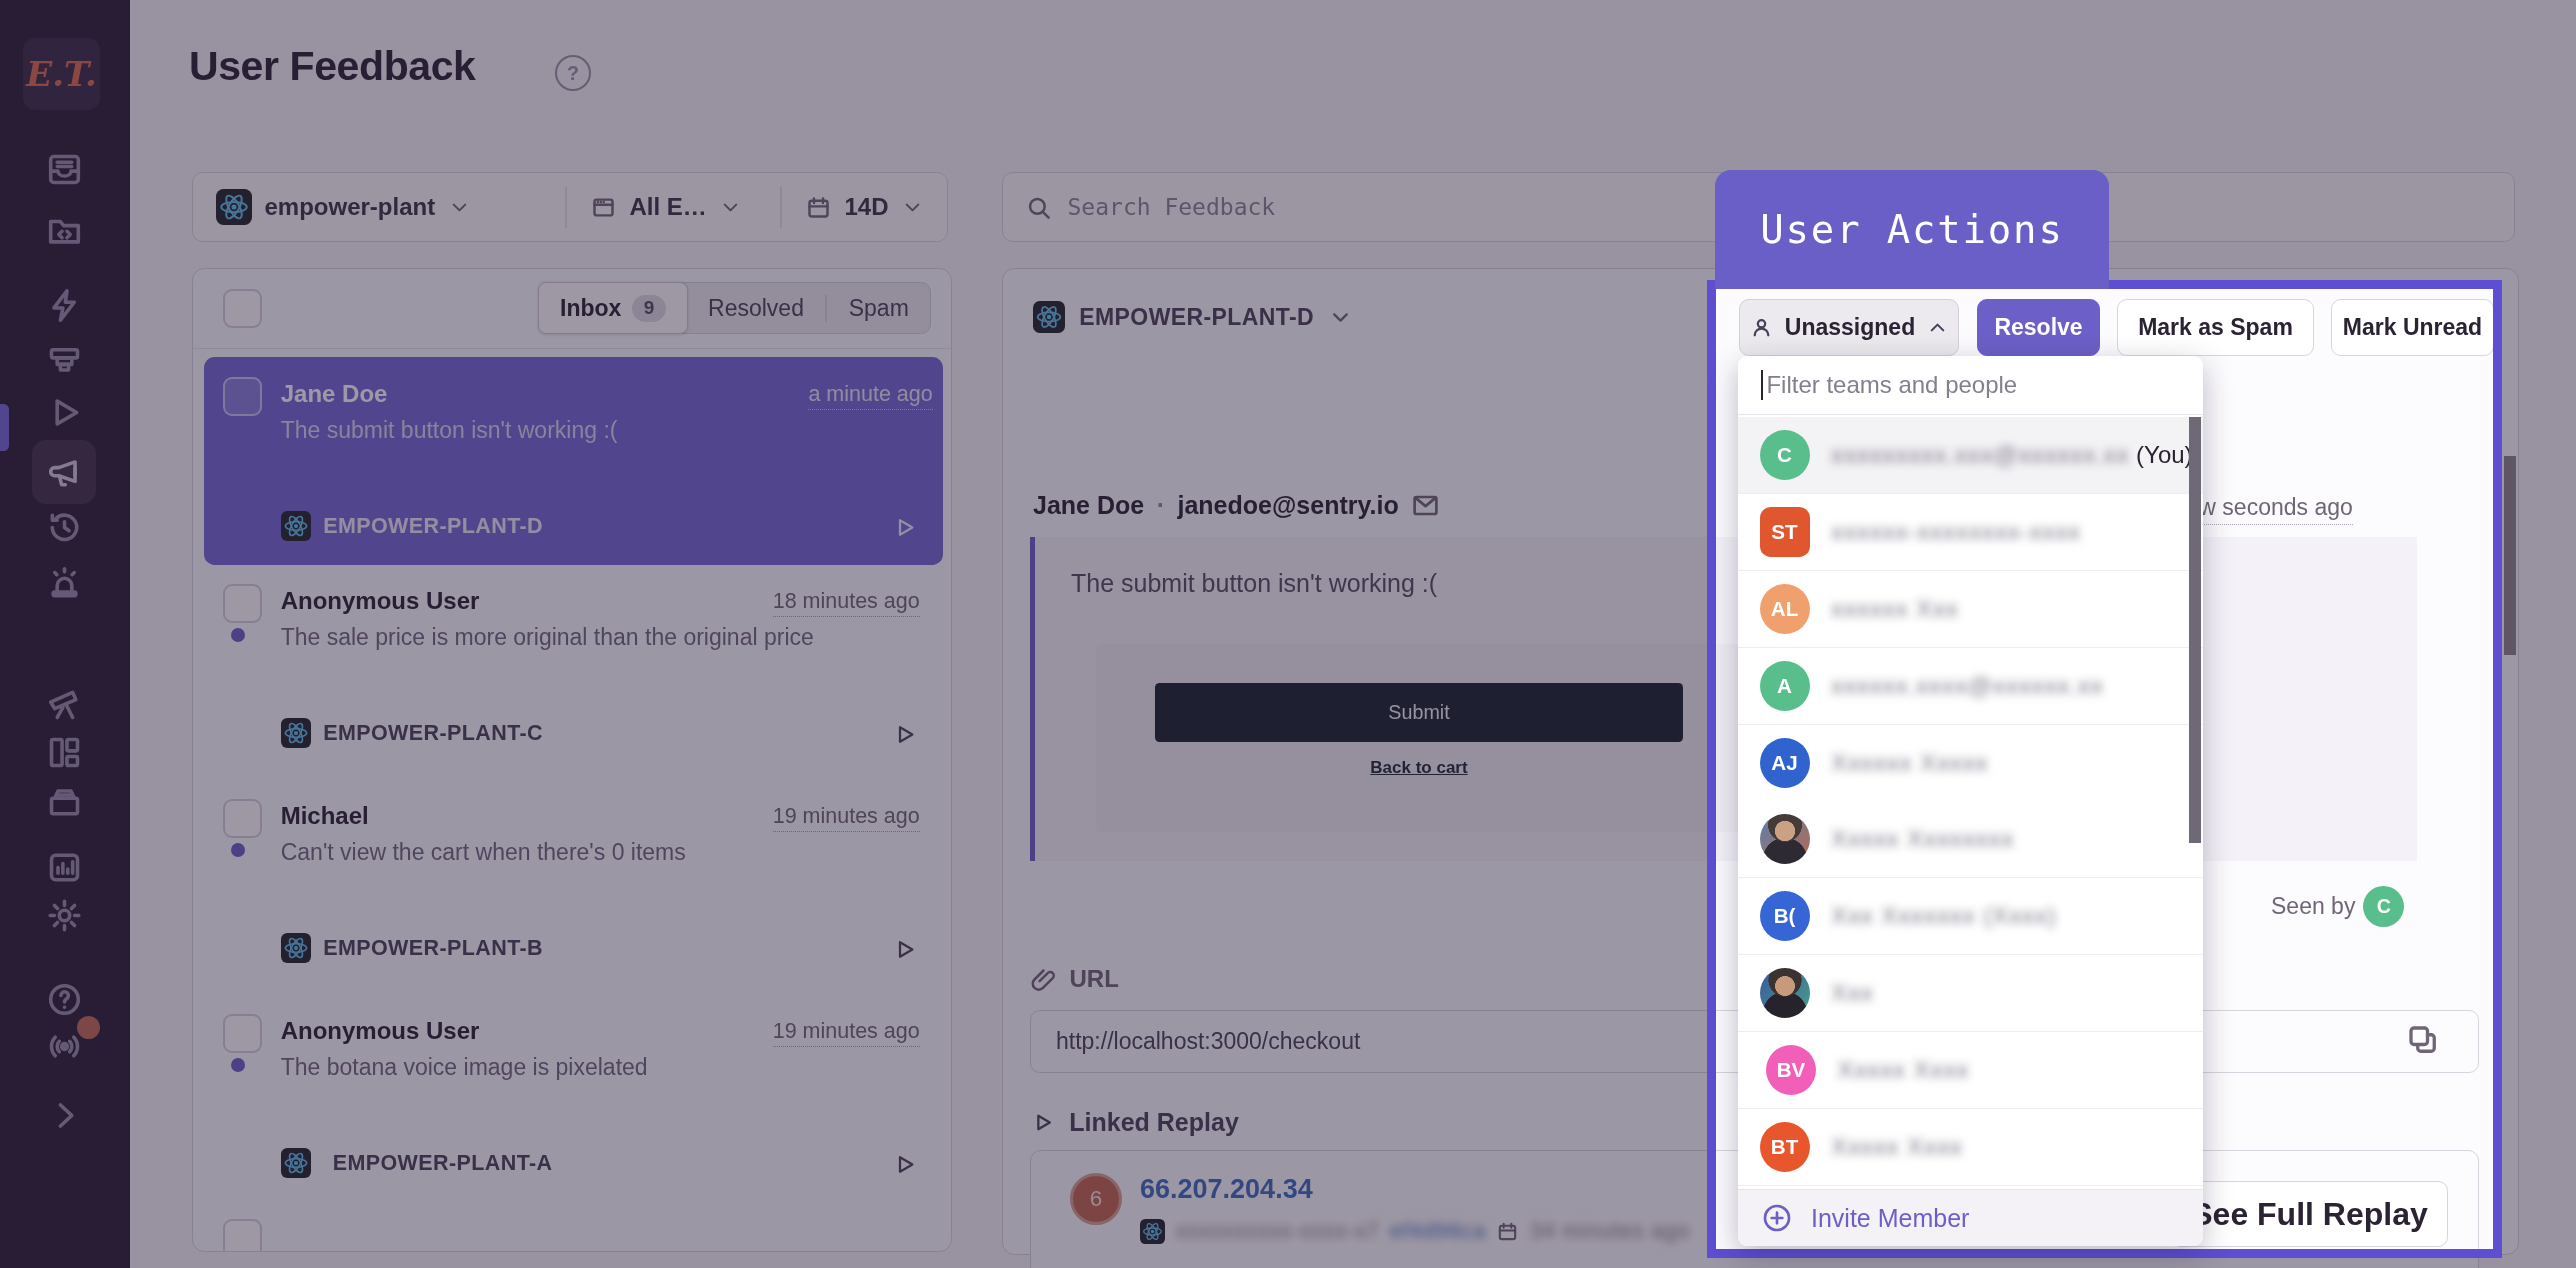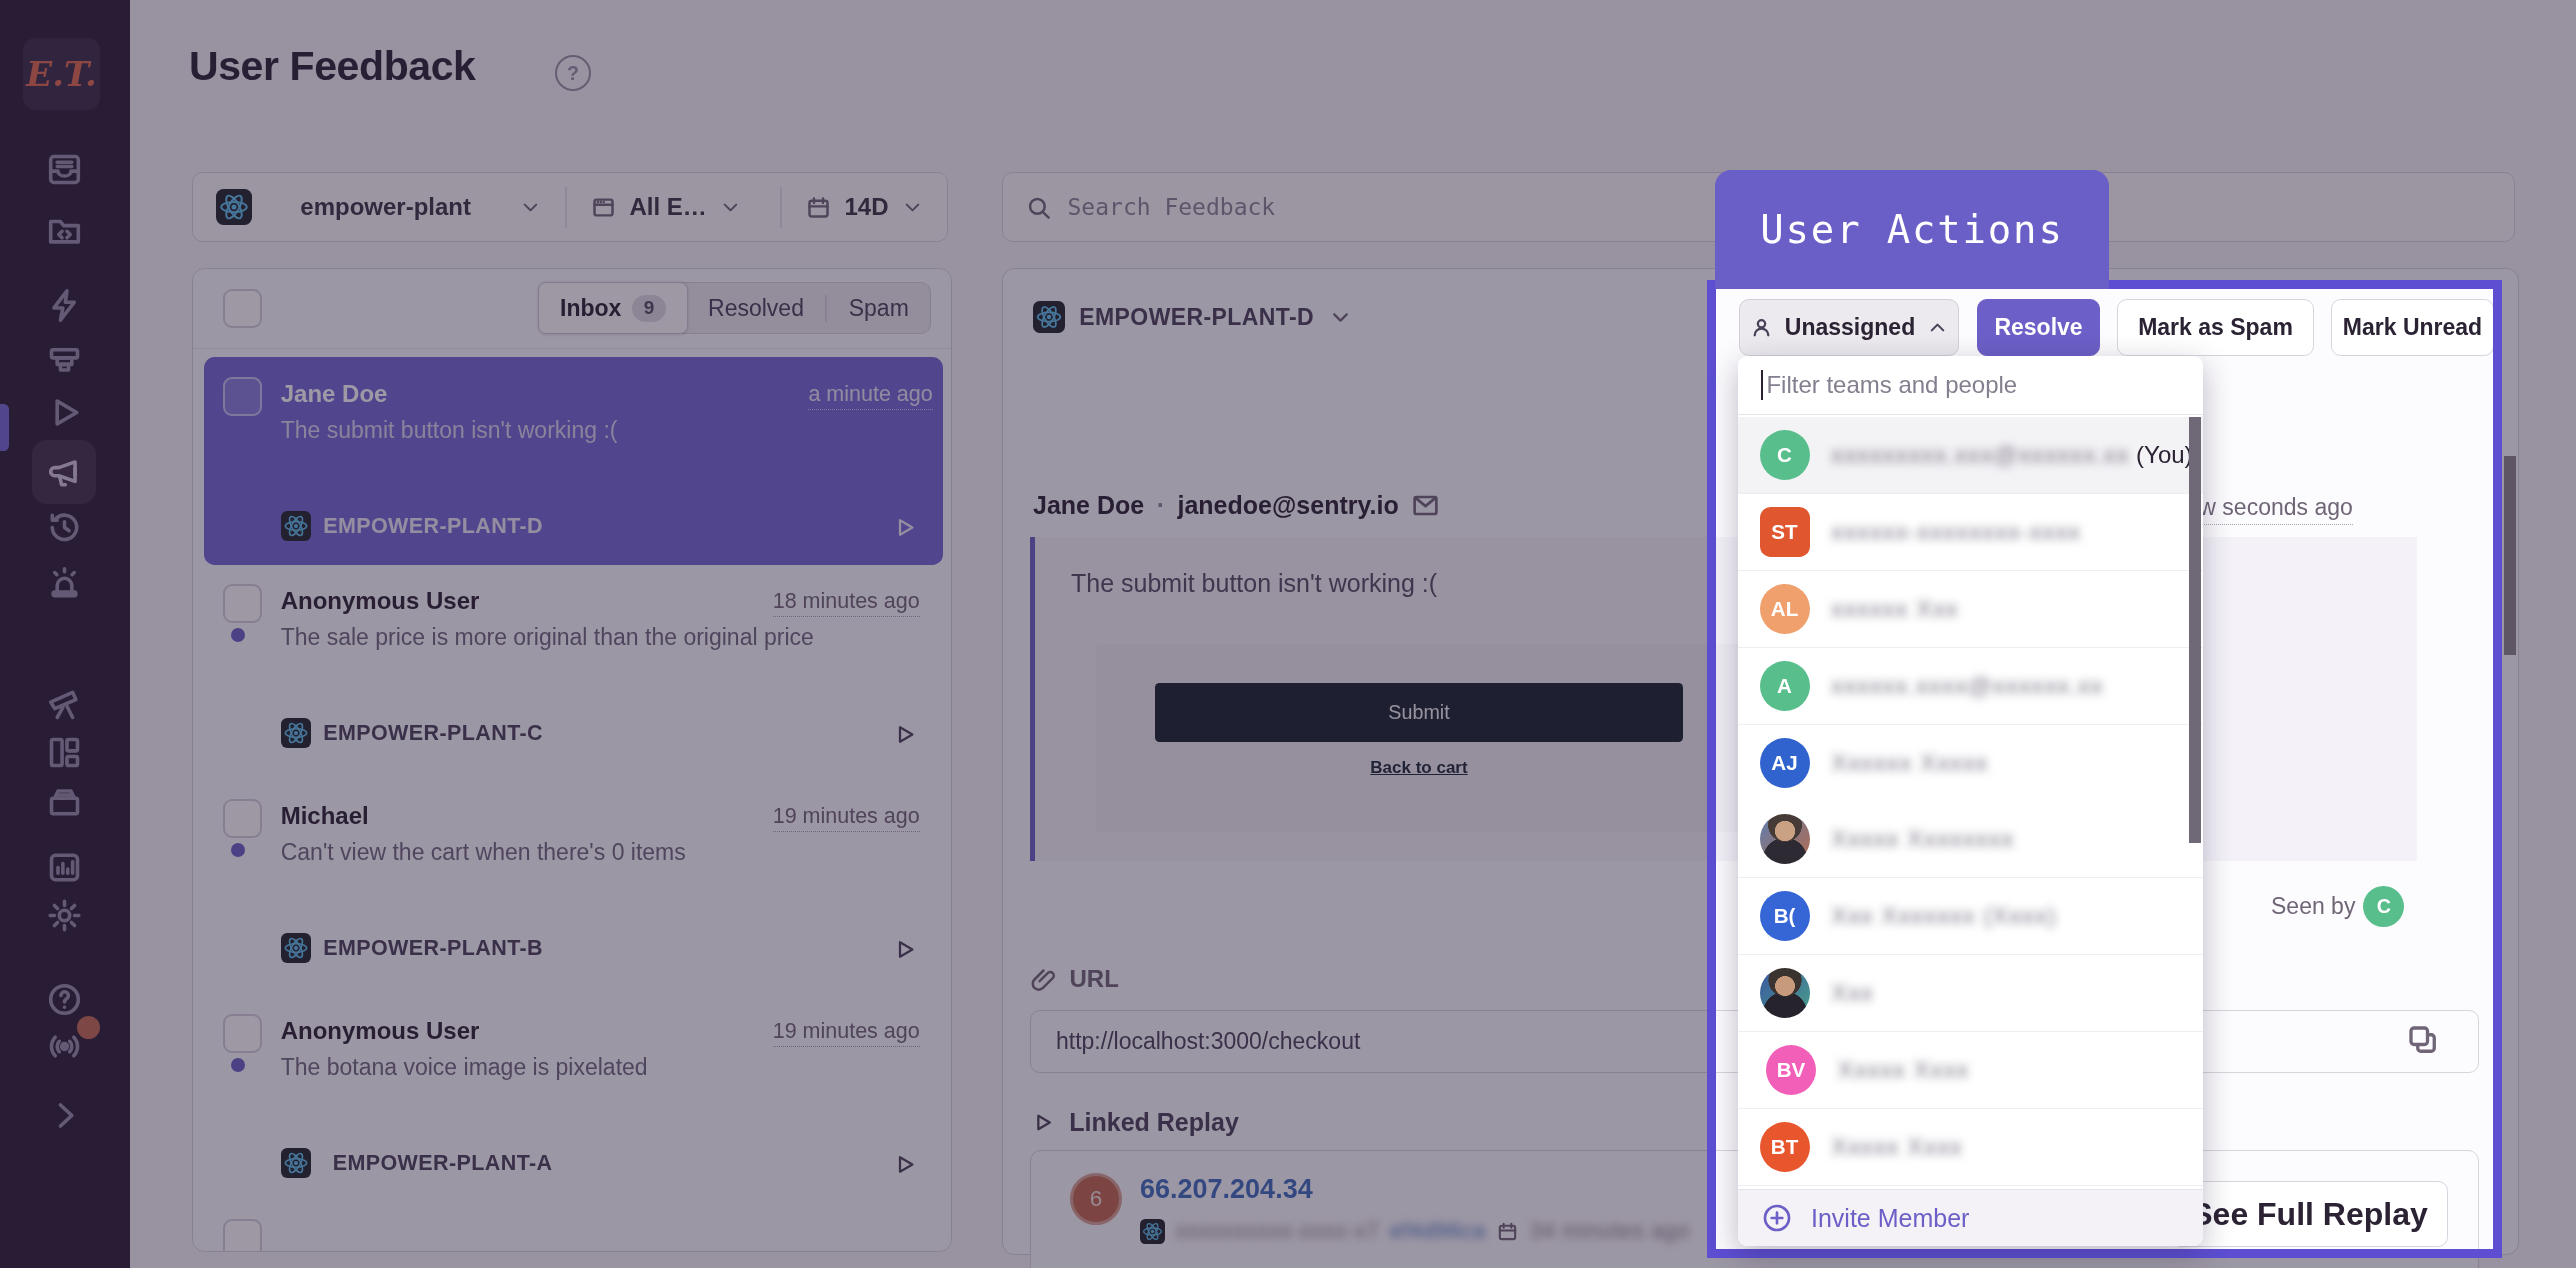--- a/index.html
+++ b/index.html
@@ -235,21 +235,21 @@
         </div>
       </div>
     <div id="active-bar" class="abs"></div>
     <div class="notif-dot abs"></div>
   </aside>
 
   <div id="page-title" class="abs">User Feedback</div>
   <div id="help-badge" class="abs">?</div>
 
   <div id="filter-bar" class="abs">
-    <div class="fseg" style="width:349px;justify-content:space-between;">
+    <div class="fseg" style="width:349px;">
       <span id="chip-a">
           <svg width="36" height="36" viewBox="0 0 24 24">
     <rect x="0" y="0" width="24" height="24" rx="5" fill="#20232A"></rect>
     <g stroke="#5FC0EA" stroke-width="1.3" fill="none">
       <ellipse cx="12" cy="12" rx="8.5" ry="3.4"></ellipse>
       <ellipse cx="12" cy="12" rx="8.5" ry="3.4" transform="rotate(60 12 12)"></ellipse>
       <ellipse cx="12" cy="12" rx="8.5" ry="3.4" transform="rotate(120 12 12)"></ellipse>
     </g>
             <circle cx="12" cy="12" r="1.7" fill="#5FC0EA"></circle>
           </svg>

